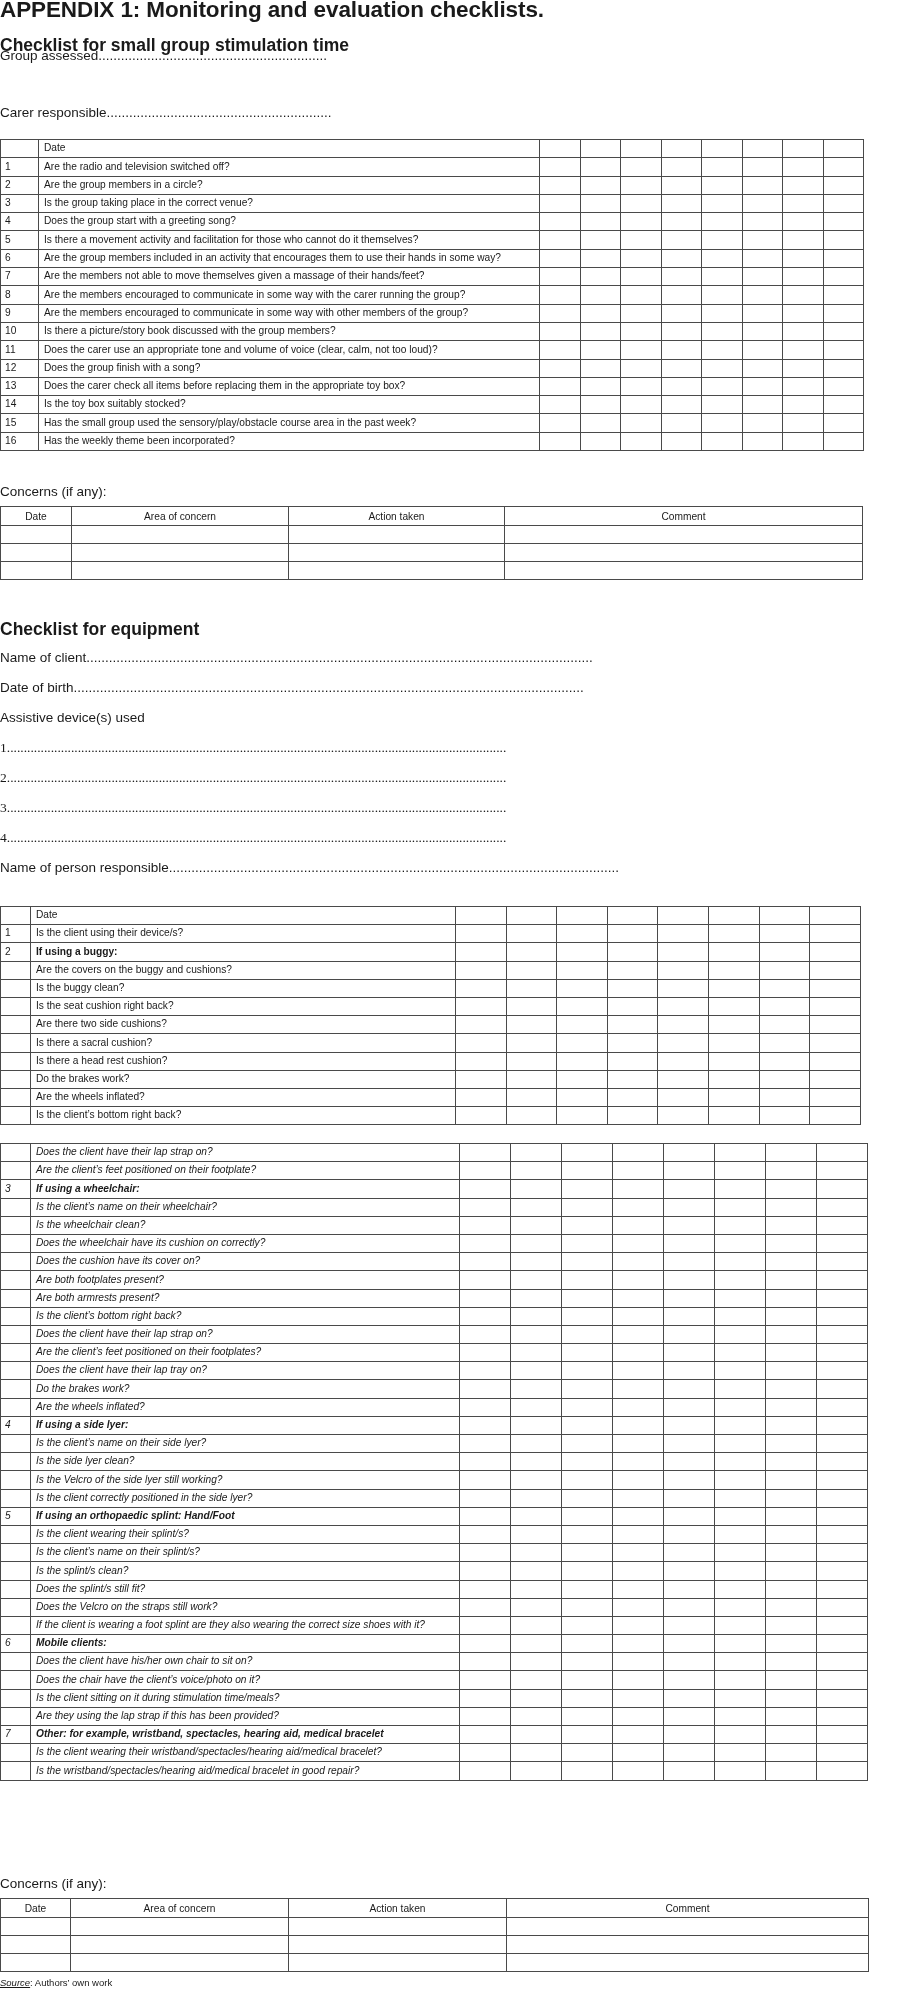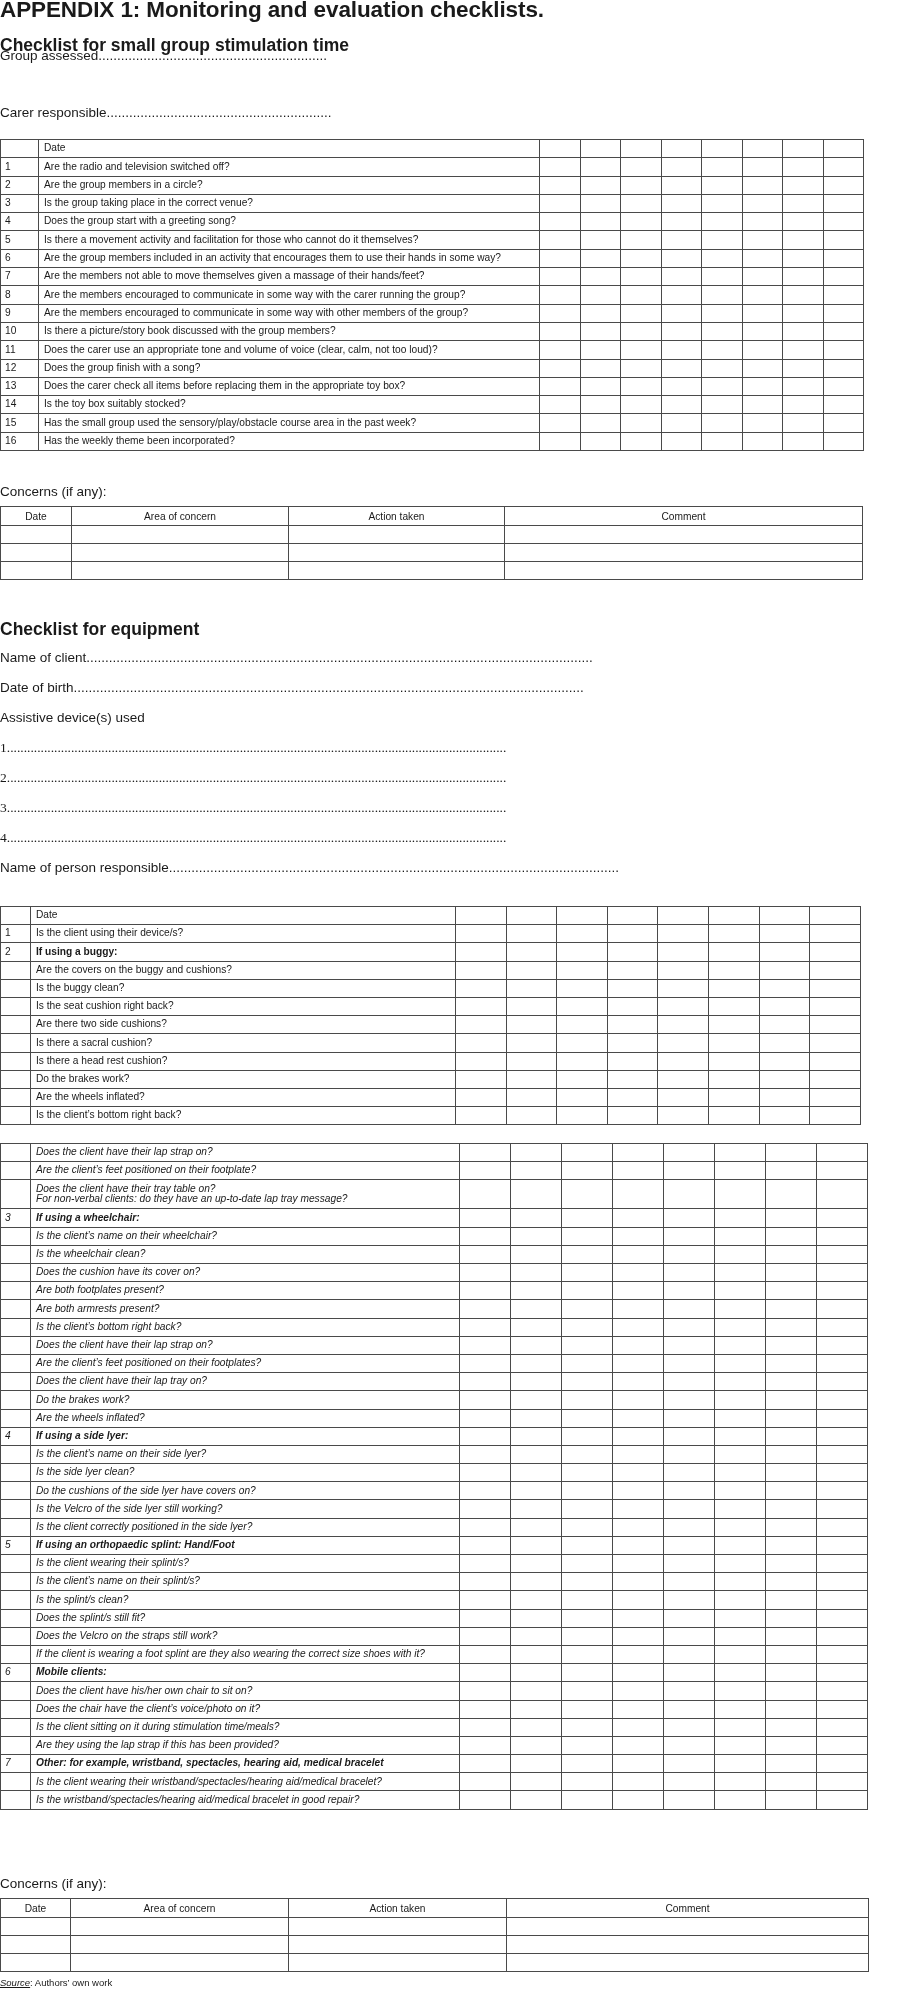--- a/index.html
+++ b/index.html
@@ -559,35 +559,20 @@
         </td>
         <td class="cell"></td>
         <td class="cell"></td>
         <td class="cell"></td>
         <td class="cell"></td>
         <td class="cell"></td>
         <td class="cell"></td>
         <td class="cell"></td>
         <td class="cell"></td>
       </tr>
-      <tr style="height:29.12px">
-        <td class="num"></td>
-        <td class="">
-          <div>Does the client have their tray table on?</div>
-          <div>For non-verbal clients: do they have an up-to-date lap tray message?</div>
-        </td>
-        <td class="cell"></td>
-        <td class="cell"></td>
-        <td class="cell"></td>
-        <td class="cell"></td>
-        <td class="cell"></td>
-        <td class="cell"></td>
-        <td class="cell"></td>
-        <td class="cell"></td>
-      </tr>
       <tr style="height:18.2px">
         <td class="num">3</td>
         <td class="bold">
           <div>If using a wheelchair:</div>
         </td>
         <td class="cell"></td>
         <td class="cell"></td>
         <td class="cell"></td>
         <td class="cell"></td>
         <td class="cell"></td>
@@ -619,20 +604,34 @@
         <td class="cell"></td>
         <td class="cell"></td>
         <td class="cell"></td>
         <td class="cell"></td>
         <td class="cell"></td>
         <td class="cell"></td>
       </tr>
       <tr style="height:18.2px">
         <td class="num"></td>
         <td class="">
+          <div>Does the wheelchair have its cushion on correctly?</div>
+        </td>
+        <td class="cell"></td>
+        <td class="cell"></td>
+        <td class="cell"></td>
+        <td class="cell"></td>
+        <td class="cell"></td>
+        <td class="cell"></td>
+        <td class="cell"></td>
+        <td class="cell"></td>
+      </tr>
+      <tr style="height:18.2px">
+        <td class="num"></td>
+        <td class="">
           <div>Does the cushion have its cover on?</div>
         </td>
         <td class="cell"></td>
         <td class="cell"></td>
         <td class="cell"></td>
         <td class="cell"></td>
         <td class="cell"></td>
         <td class="cell"></td>
         <td class="cell"></td>
         <td class="cell"></td>
@@ -774,34 +773,20 @@
         <td class="cell"></td>
         <td class="cell"></td>
         <td class="cell"></td>
         <td class="cell"></td>
         <td class="cell"></td>
       </tr>
       <tr style="height:18.2px">
         <td class="num"></td>
         <td class="">
           <div>Is the side lyer clean?</div>
-        </td>
-        <td class="cell"></td>
-        <td class="cell"></td>
-        <td class="cell"></td>
-        <td class="cell"></td>
-        <td class="cell"></td>
-        <td class="cell"></td>
-        <td class="cell"></td>
-        <td class="cell"></td>
-      </tr>
-      <tr style="height:18.2px">
-        <td class="num"></td>
-        <td class="">
-          <div>Do the cushions of the side lyer have covers on?</div>
         </td>
         <td class="cell"></td>
         <td class="cell"></td>
         <td class="cell"></td>
         <td class="cell"></td>
         <td class="cell"></td>
         <td class="cell"></td>
         <td class="cell"></td>
         <td class="cell"></td>
       </tr>

